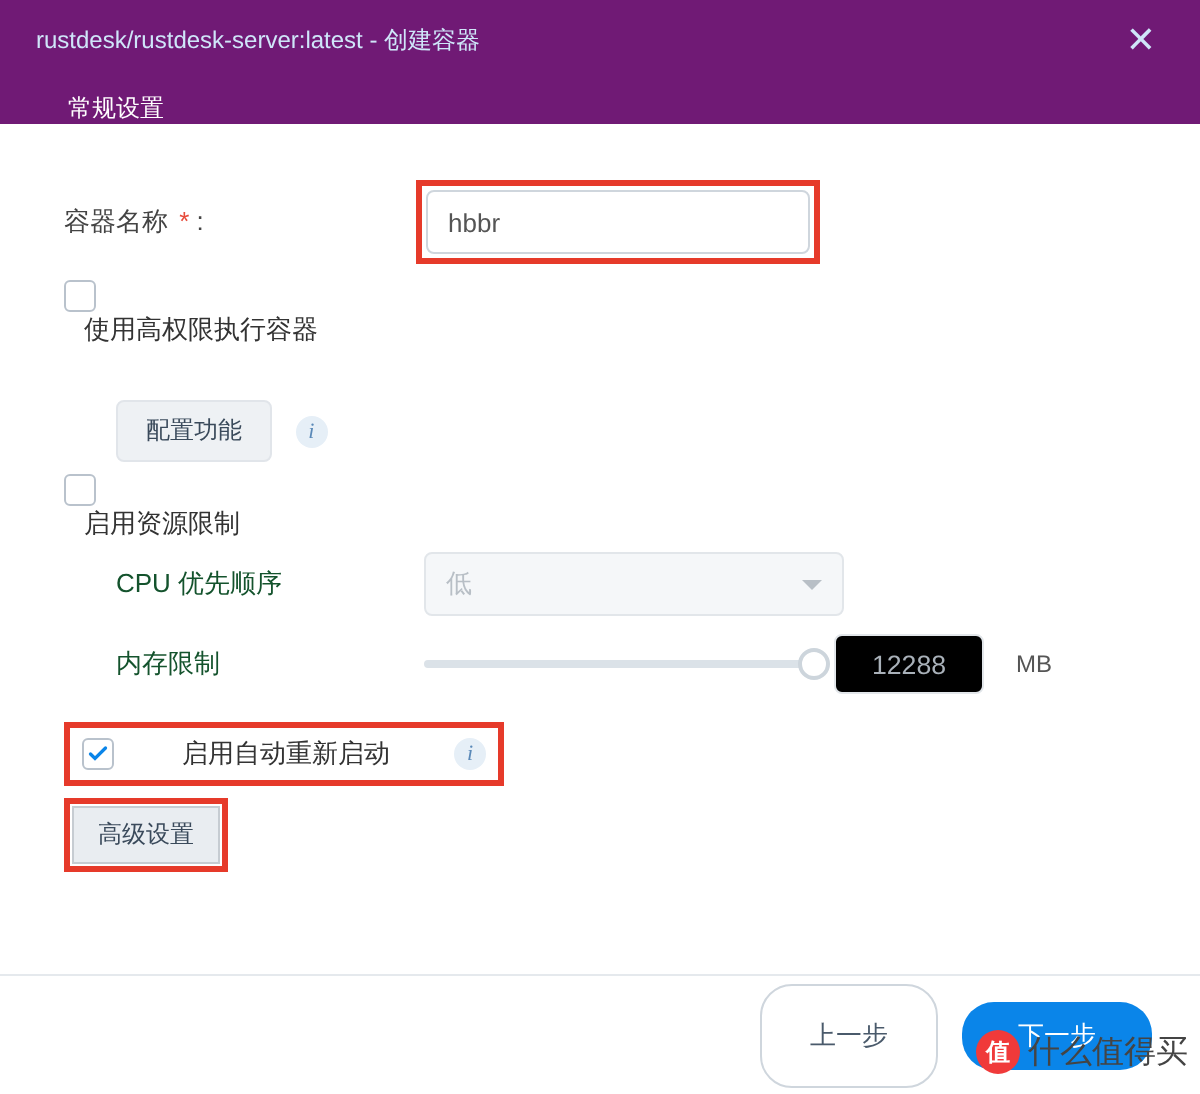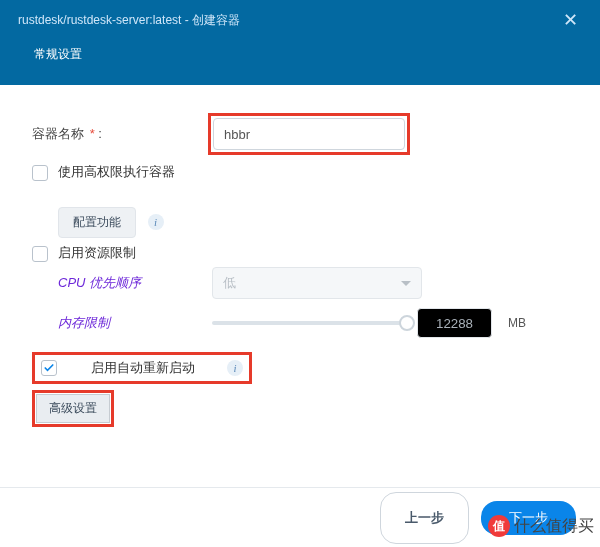--- a/index.html
+++ b/index.html
@@ -1,50 +1,50 @@
 <!DOCTYPE html>
 <html><head>
 <meta charset="utf-8">
 <style>
   * { box-sizing: border-box; margin: 0; padding: 0; }
   body { width: 600px; height: 547px; font-family: "Microsoft YaHei", -apple-system, sans-serif; font-size: 13px; color: #333; background: #fff; overflow: hidden; position: relative; }
-  .header { background: #0369a1; height: 85px; padding: 8px 18px 0 18px; position: relative; }
+  .header { background: #701a75; height: 62px; padding: 8px 18px 0 18px; position: relative; }
   .header-top { display: flex; justify-content: space-between; align-items: center; height: 24px; }
   .header-path { color: #cfe6f9; font-size: 12px; }
   .close-x { color: #cfe6f9; font-size: 18px; cursor: pointer; padding: 0 4px; }
   .header-title { color: #fff; font-size: 12px; font-weight: 400; margin-top: 14px; margin-left: 16px; }
   .content { padding: 28px 32px 0 32px; }
   .row { display: flex; align-items: center; min-height: 34px; margin-bottom: 8px; }
   .label-col { width: 180px; flex: 0 0 180px; color: #444; font-size: 13px; }
   .label-col .req { color: #e74c3c; margin-left: 2px; }
   .field-col { flex: 1; display: flex; align-items: center; }
   input[type="text"] { width: 192px; height: 32px; border: 1px solid #cfd6dd; border-radius: 4px; padding: 0 10px; font-size: 13px; color: #555; }
   .red-box { border: 3px solid #e63a2a; }
   .red-name { padding: 2px; margin-left: -4px; }
-  .cb-row { display: flex; align-items: flex-end; margin: 6px 0 2px 0; }
+  .cb-row { display: flex; align-items: flex-start; margin: 6px 0 2px 0; flex-direction: column; }
   .checkbox { width: 16px; height: 16px; border: 1px solid #b9c2cc; border-radius: 3px; background: #fff; display: inline-flex; align-items: center; justify-content: center; cursor: pointer; flex: 0 0 16px; }
   .checkbox.checked svg { display: block; }
   .checkbox svg { display: none; width: 12px; height: 12px; }
   .cb-label { margin-left: 10px; font-size: 13px; color: #333; }
   .indent { margin-left: 26px; margin-top: 6px; margin-bottom: 6px; }
   .gray-btn { background: #eef1f4; border: 1px solid #e1e5ea; color: #3a4a5b; padding: 6px 14px; border-radius: 4px; font-size: 12px; cursor: pointer; display: inline-flex; align-items: center; margin-top: 20px; }
   .info-i { width: 16px; height: 16px; border-radius: 50%; background: #e6eff7; color: #5a89b8; display: inline-flex; align-items: center; justify-content: center; font-size: 11px; font-style: italic; margin-left: 8px; font-family: Georgia, serif; }
-  .disabled-text { color: #6d28d9; font-style: italic; }
+  .disabled-text { color: #14532d; }
   .select { width: 210px; height: 32px; border: 1px solid #e2e6ea; border-radius: 4px; background: #f5f7f9; color: #b8bfc6; display: flex; align-items: center; justify-content: space-between; padding: 0 10px; cursor: not-allowed; }
   .chev { width: 0; height: 0; border-left: 5px solid transparent; border-right: 5px solid transparent; border-top: 5px solid #b8bfc6; }
   .slider-wrap { display: flex; align-items: center; gap: 10px; }
   .slider { position: relative; width: 195px; height: 4px; background: #dbe2e8; border-radius: 2px; }
   .slider-thumb { position: absolute; right: -8px; top: -6px; width: 16px; height: 16px; border-radius: 50%; background: #fff; border: 2px solid #cdd5dc; }
   .num-input { width: 75px; height: 30px; border: 1px solid #e2e6ea; border-radius: 4px; text-align: center; color: #a9b1b9; background: #000000; }
   .unit { color: #555; font-size: 12px; margin-left: 6px; }
   .auto-restart-box { border: 3px solid #e63a2a; padding: 4px 6px; display: inline-flex; align-items: center; margin-top: 6px; gap: 24px; }
   .adv-btn-box { border: 3px solid #e63a2a; display: inline-block; padding: 1px; margin-top: 6px; }
   .adv-btn { background: #e9edf1; border: 1px solid #c6ccd2; color: #3a4a5b; padding: 5px 12px; font-size: 12px; cursor: pointer; }
   .footer { position: absolute; bottom: 0; left: 0; right: 0; border-top: 1px solid #e5e9ed; height: 60px; display: flex; align-items: center; justify-content: flex-end; padding-right: 24px; gap: 12px; background: #fff; }
-  .btn-prev { background: #fff; border: 1px solid #cfd6dd; color: #4a5a6b; padding: 16px 24px; border-radius: 16px; font-size: 13px; cursor: pointer; font-weight: bold; }
+  .btn-prev { background: #fff; border: 1px solid #cfd6dd; color: #4a5a6b; padding: 16px 24px; border-radius: 16px; font-size: 13px; cursor: pointer; }
   .btn-next { background: #0a85e9; border: none; color: #fff; padding: 8px 28px; border-radius: 16px; font-size: 13px; cursor: pointer; }
   .watermark { position: absolute; right: 6px; bottom: 10px; display: flex; align-items: center; gap: 4px; font-size: 16px; color: #444; font-weight: 500; pointer-events: none; }
   .wm-icon { width: 22px; height: 22px; border-radius: 50%; background: #f03a3a; color: #fff; display: flex; align-items: center; justify-content: center; font-size: 12px; font-weight: bold; }
 </style>
 </head>
 <body>
 
 <div class="header">
   <div class="header-top">
     <span class="header-path">rustdesk/rustdesk-server:latest - 创建容器</span>

